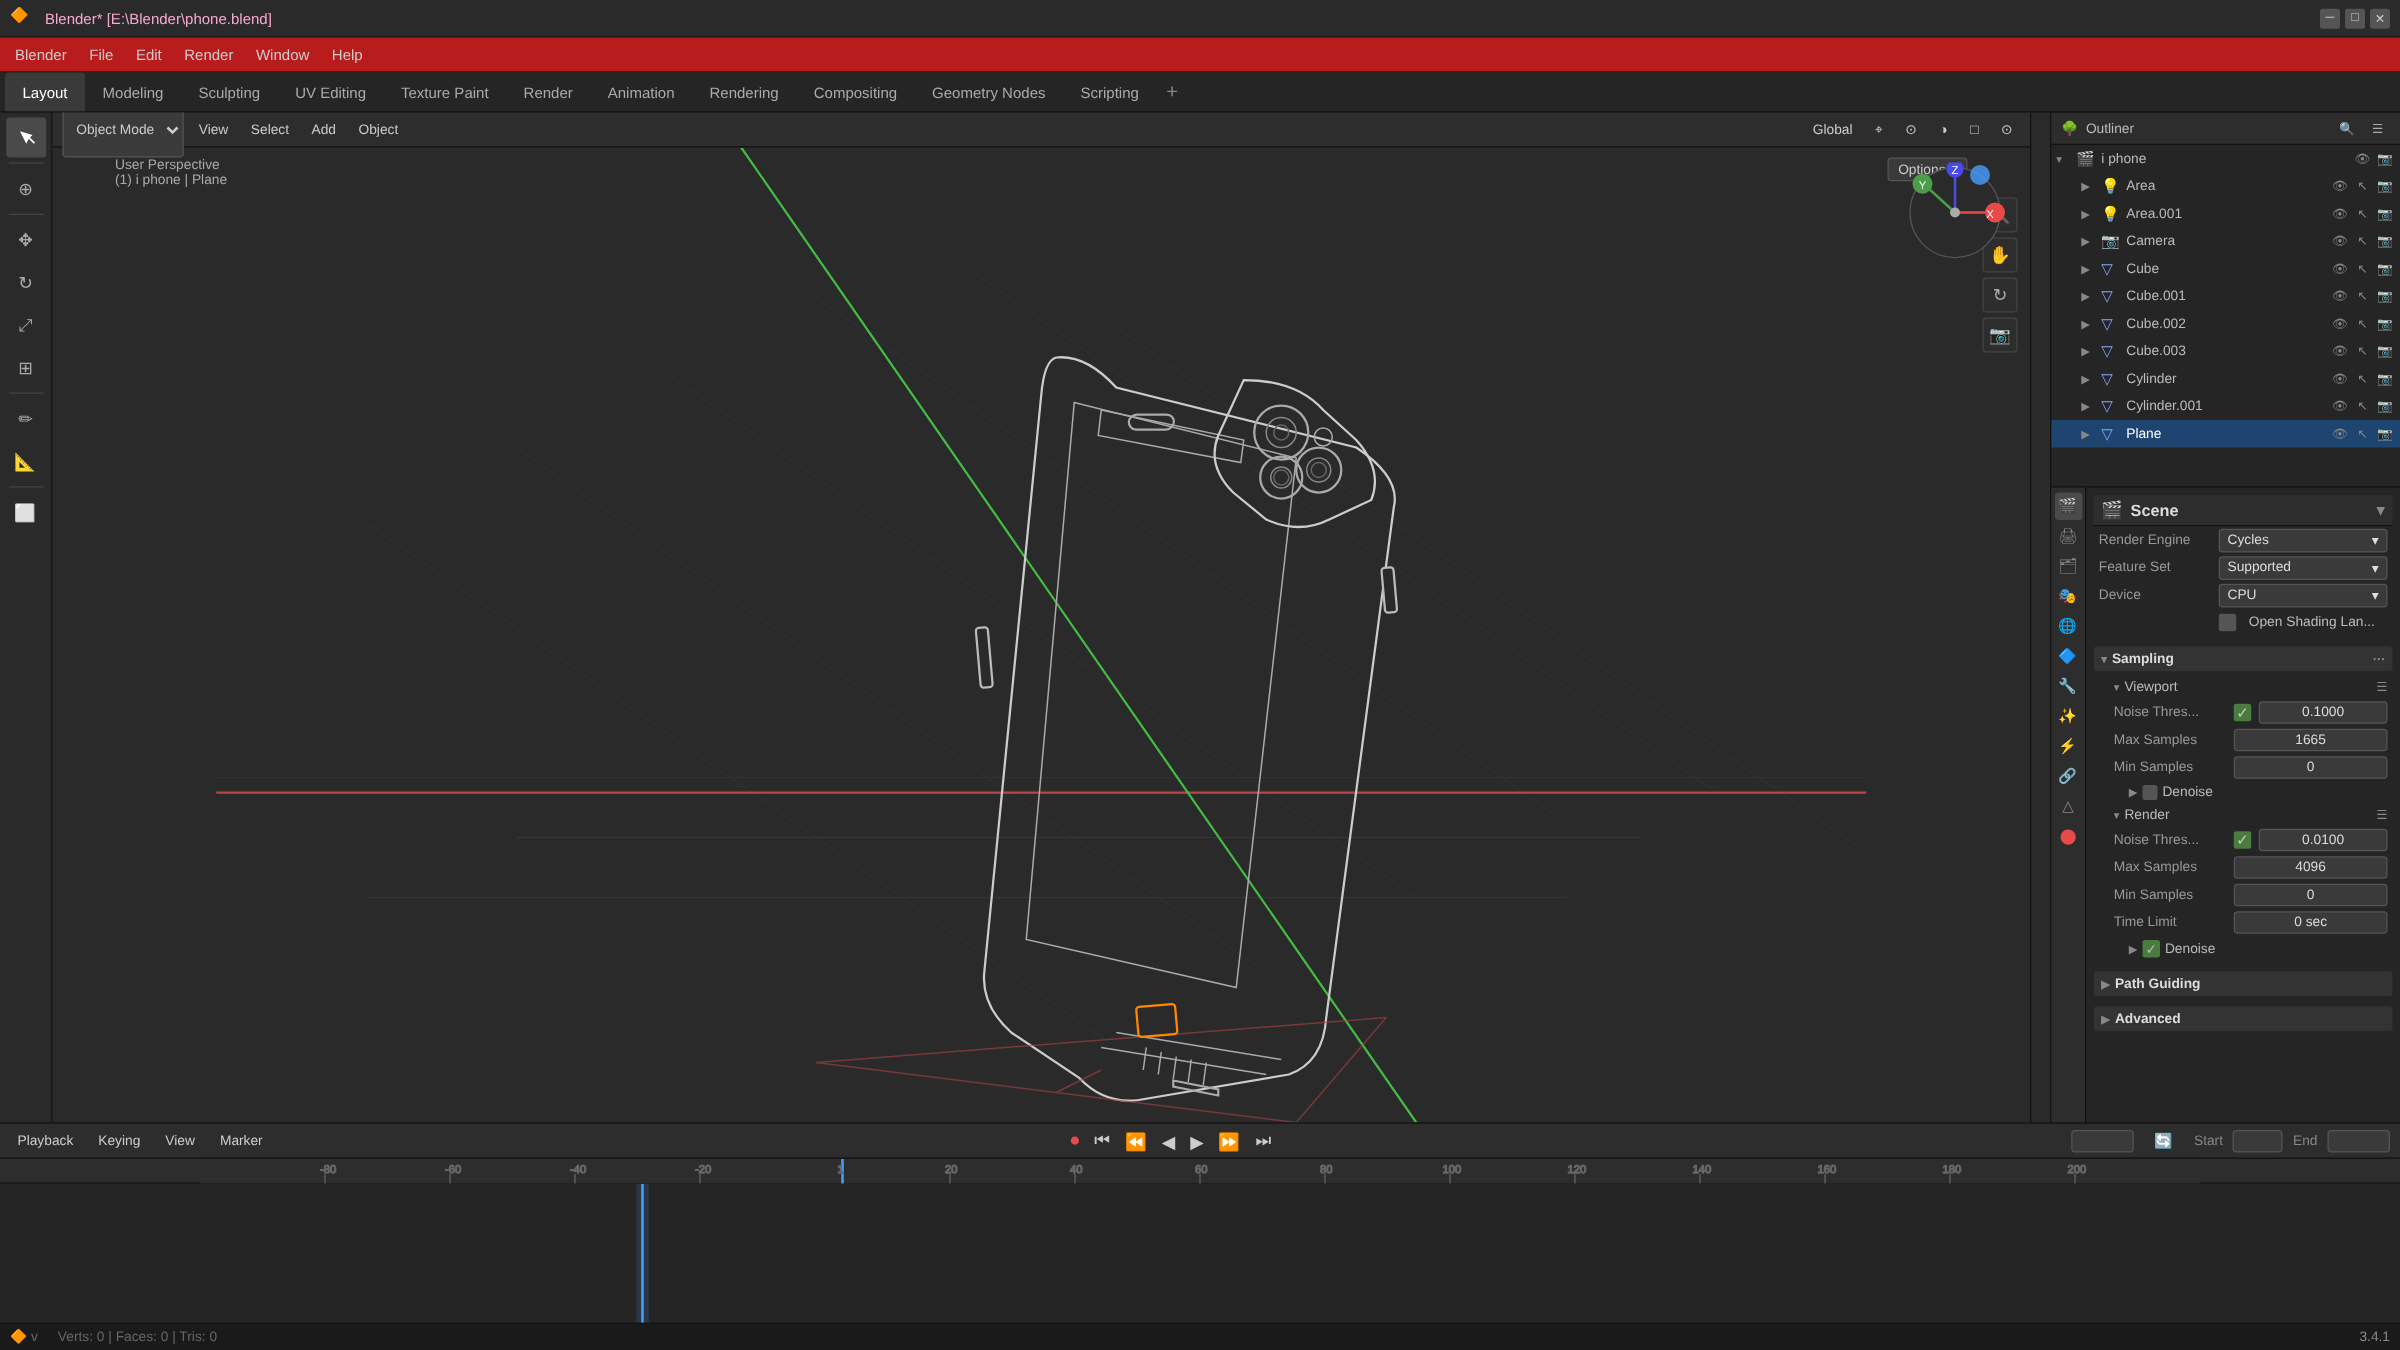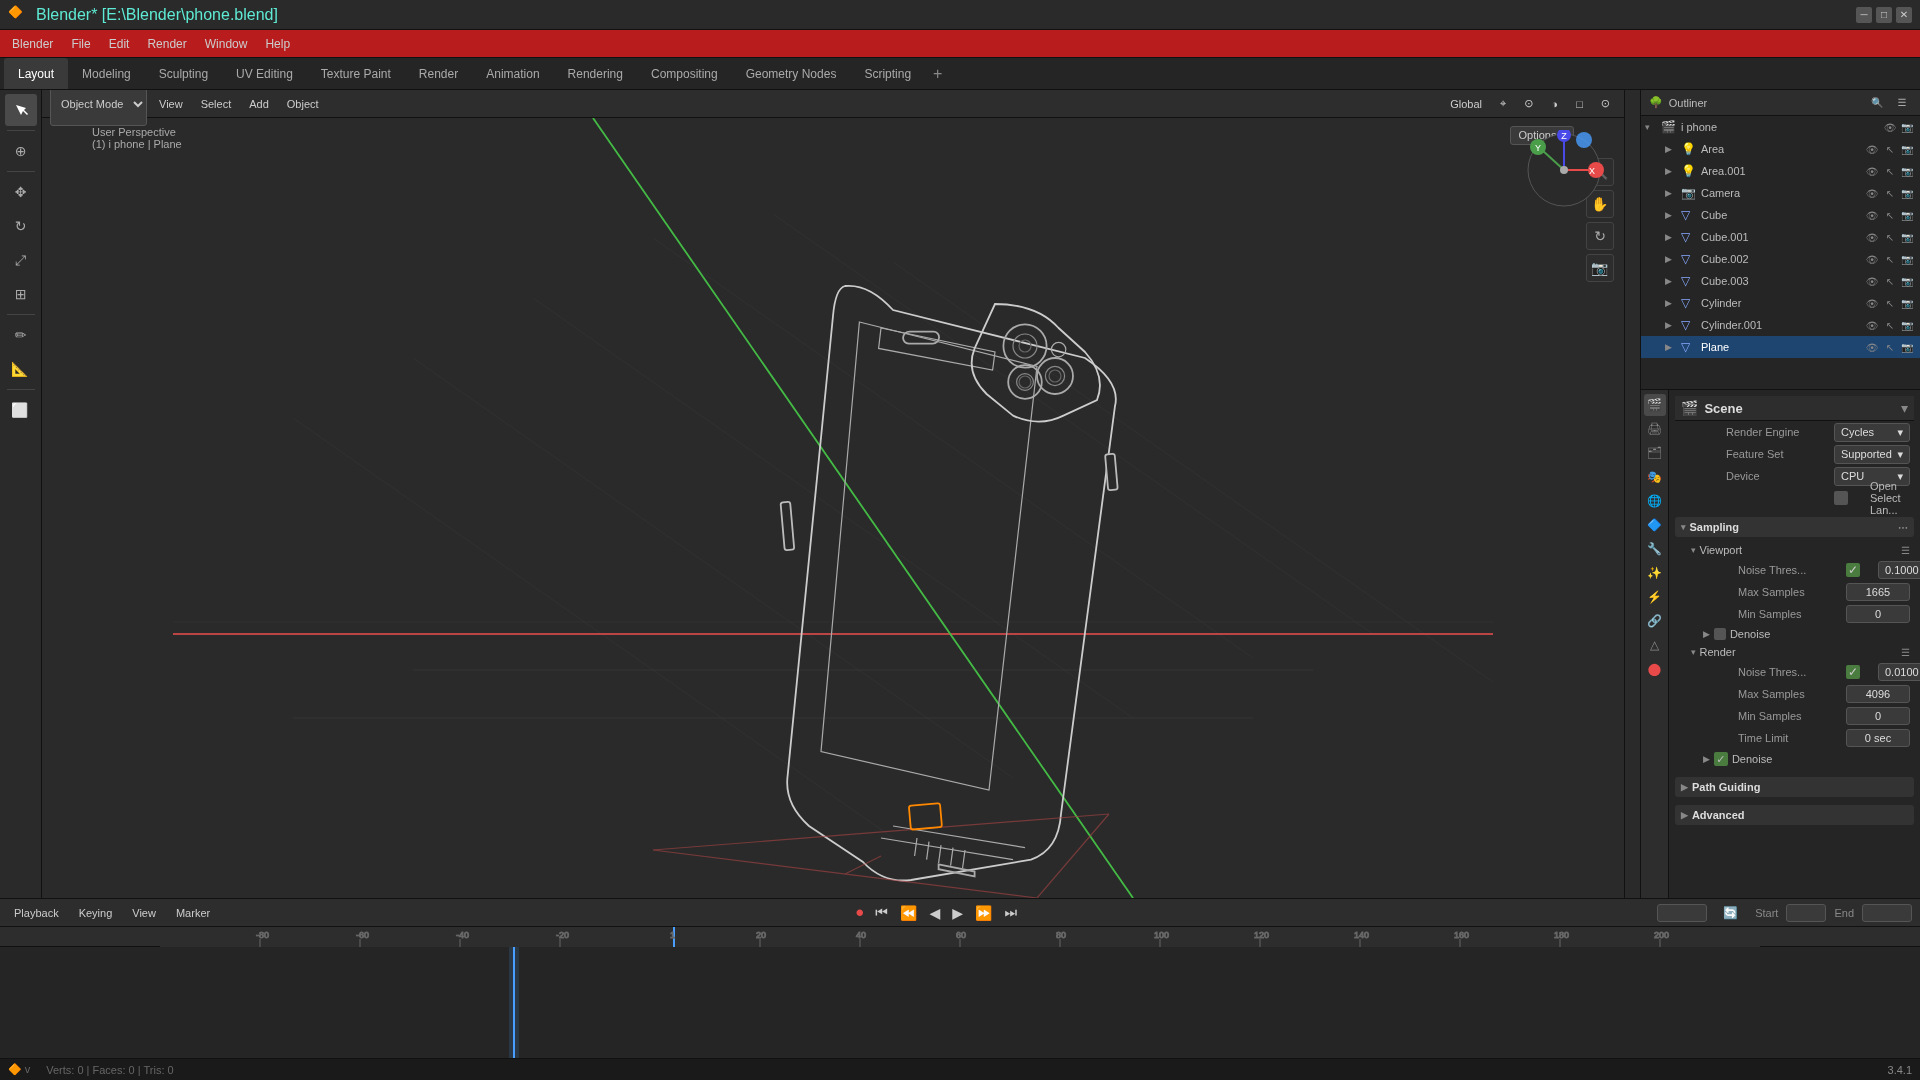--- a/index.html
+++ b/index.html
@@ -25,22 +25,22 @@
       border-bottom: 1px solid #111;
       flex-shrink: 0;
     }
     .title-bar-logo {
       width: 20px;
       height: 20px;
       margin-right: 8px;
     }
     .title-bar-text {
       flex: 1;
-      font-size: 16px;
-      color: #5eead4;
+      font-size: 12px;
+      color: #f9a8d4;
     }
     .title-bar-controls {
       display: flex;
       gap: 4px;
     }
     .title-bar-btn {
       width: 16px;
       height: 16px;
       border-radius: 2px;
       background: #555;
@@ -334,22 +334,21 @@
       display: flex;
       align-items: center;
       gap: 4px;
       margin-bottom: 4px;
     }
     .prop-row {
       display: flex;
       align-items: center;
       height: 22px;
       padding: 0 4px;
-      gap: 18px;
-      margin-left: 47px;
+      gap: 6px;
     }
     .prop-label {
       color: #999;
       font-size: 11px;
       width: 90px;
       flex-shrink: 0;
     }
     .prop-dropdown {
       flex: 1;
       background: #3a3a3a;
@@ -893,21 +892,21 @@
           <div class="prop-row">
             <span class="prop-label">Device</span>
             <div class="prop-dropdown">
               <span>CPU</span>
               <span>▾</span>
             </div>
           </div>
           <div class="prop-row">
             <span class="prop-label"></span>
             <div class="prop-checkbox" style="background:#555; margin-right:4px;"></div>
-            <span style="font-size:11px; color:#bbb;">Open Select Lan...</span>
+            <span style="font-size:11px; color:#bbb;">Open Shading Lan...</span>
           </div>
         </div>
 
         <div class="prop-section">
           <div class="prop-section-header">
             <span class="collapse-icon">▾</span>
             <span>Sampling</span>
             <span style="margin-left:auto; font-size:10px; color:#888;">⋯</span>
           </div>
 

